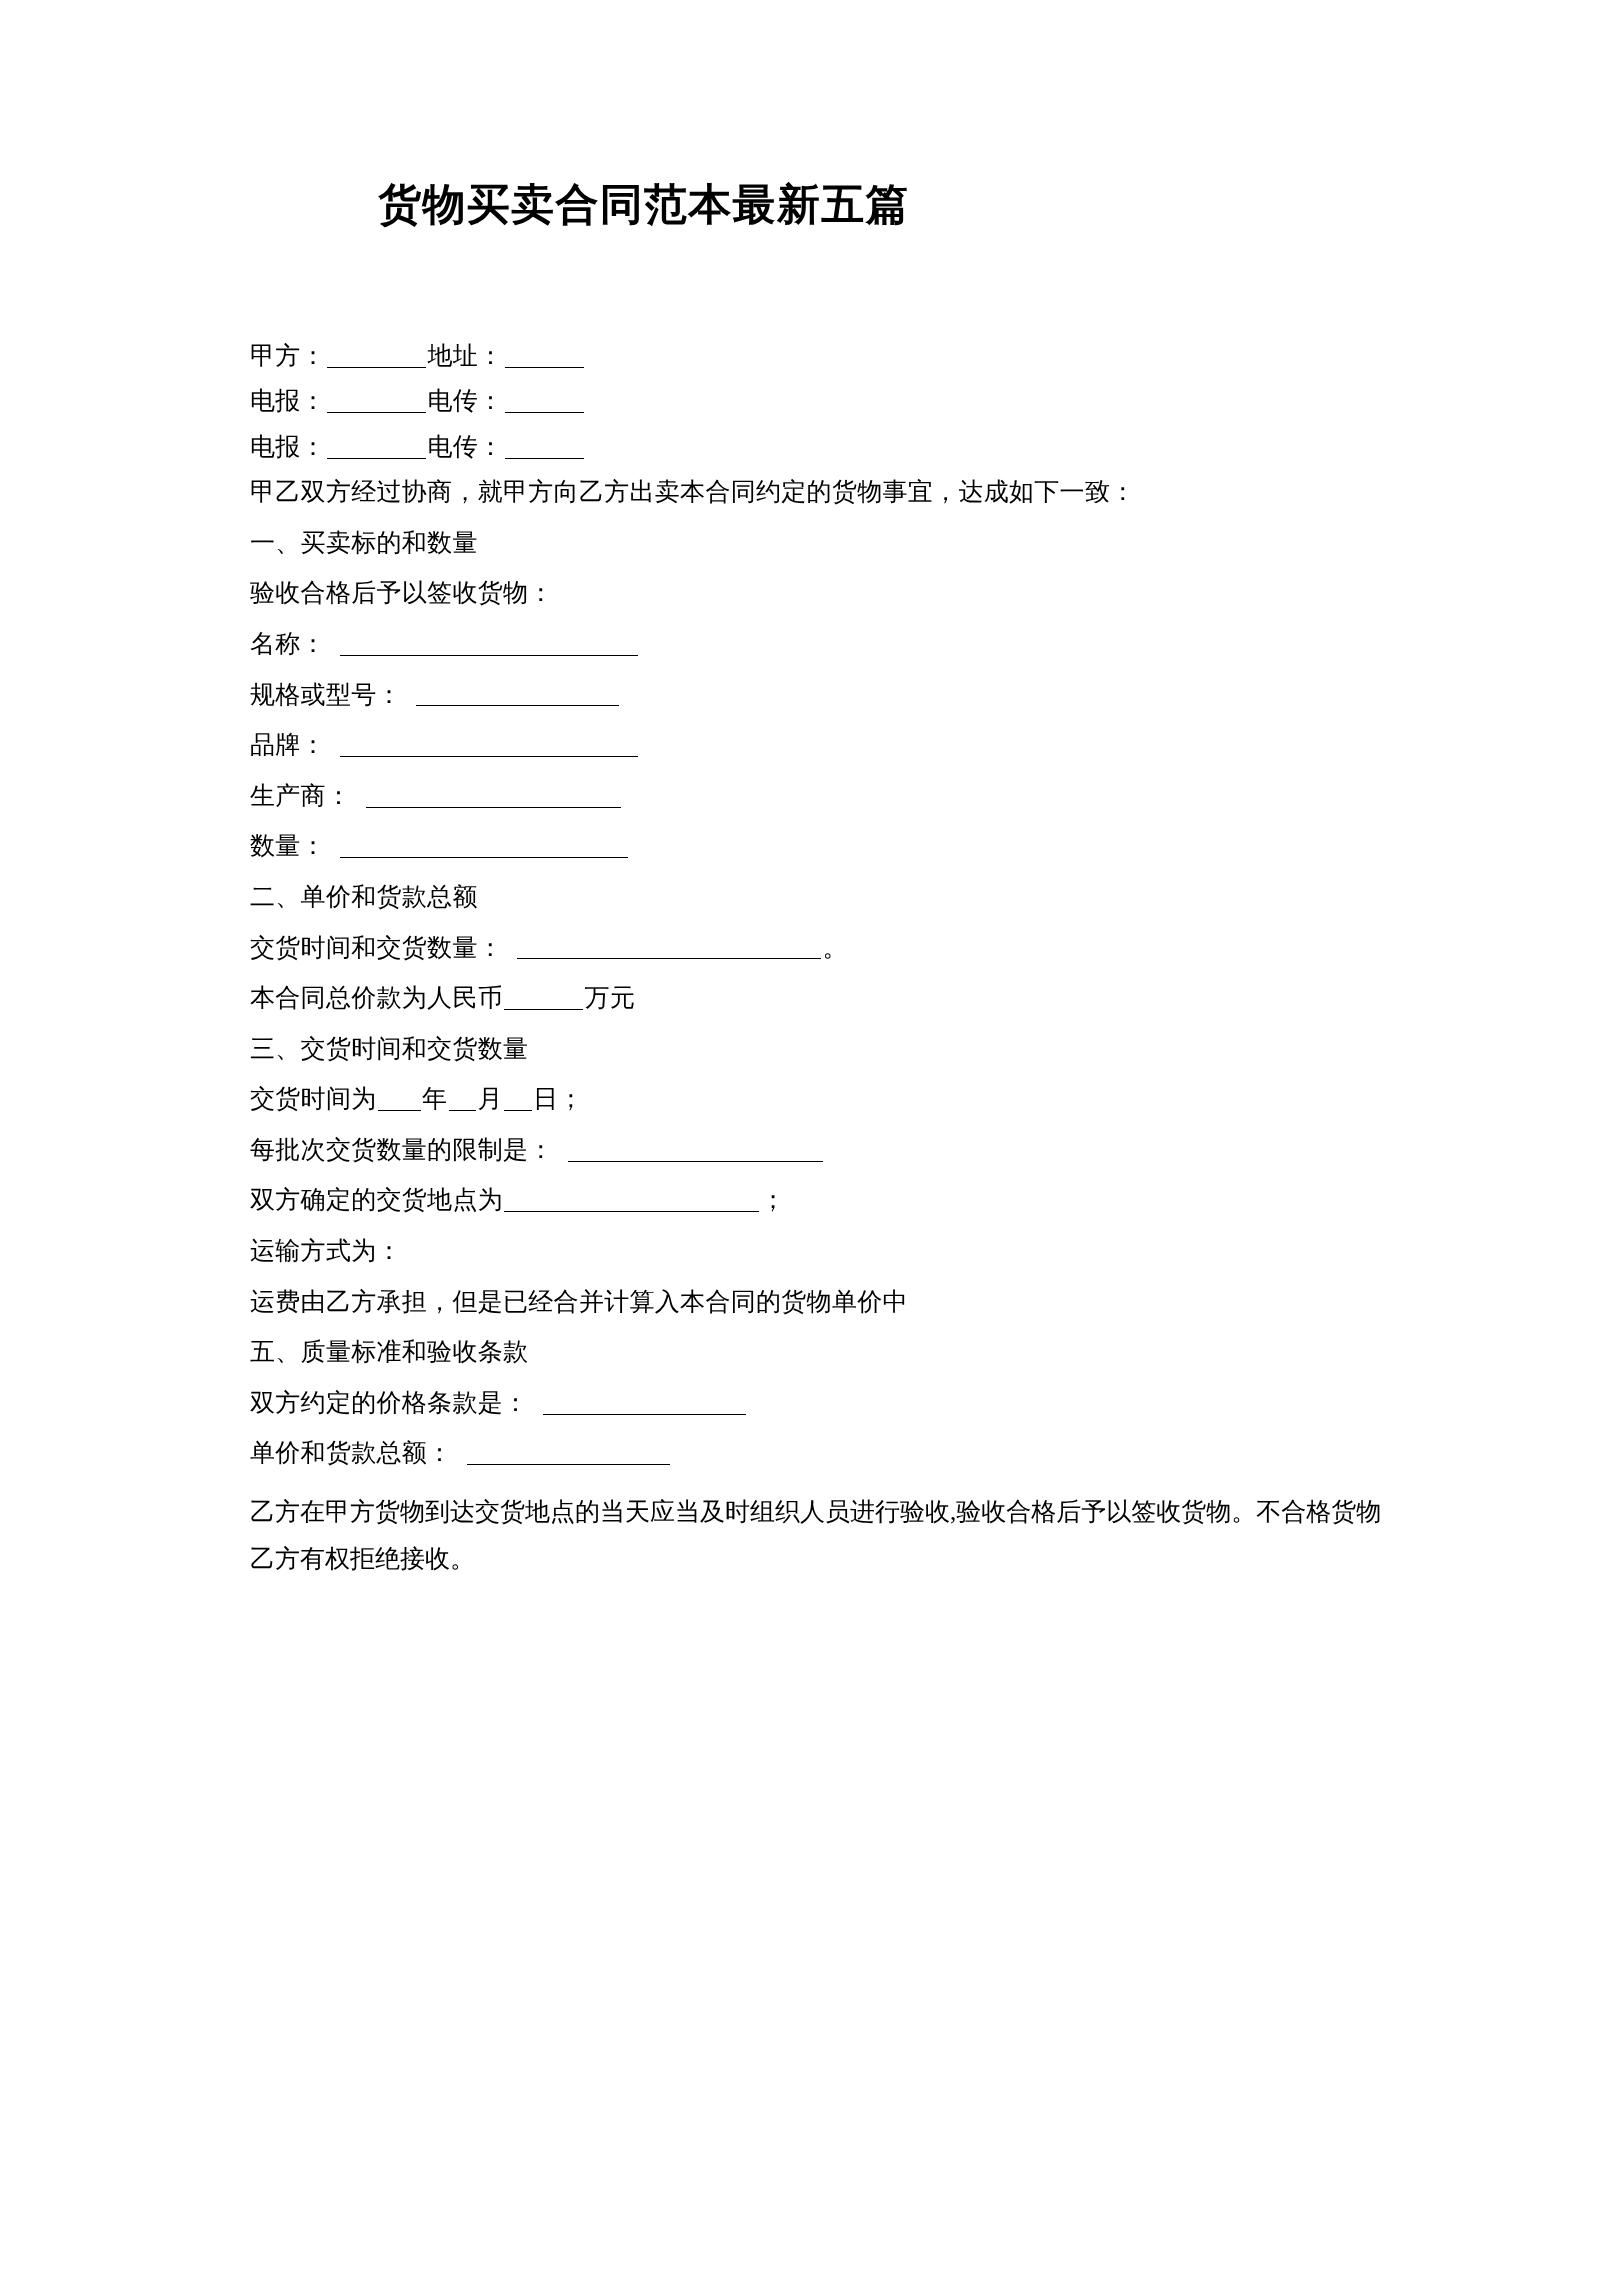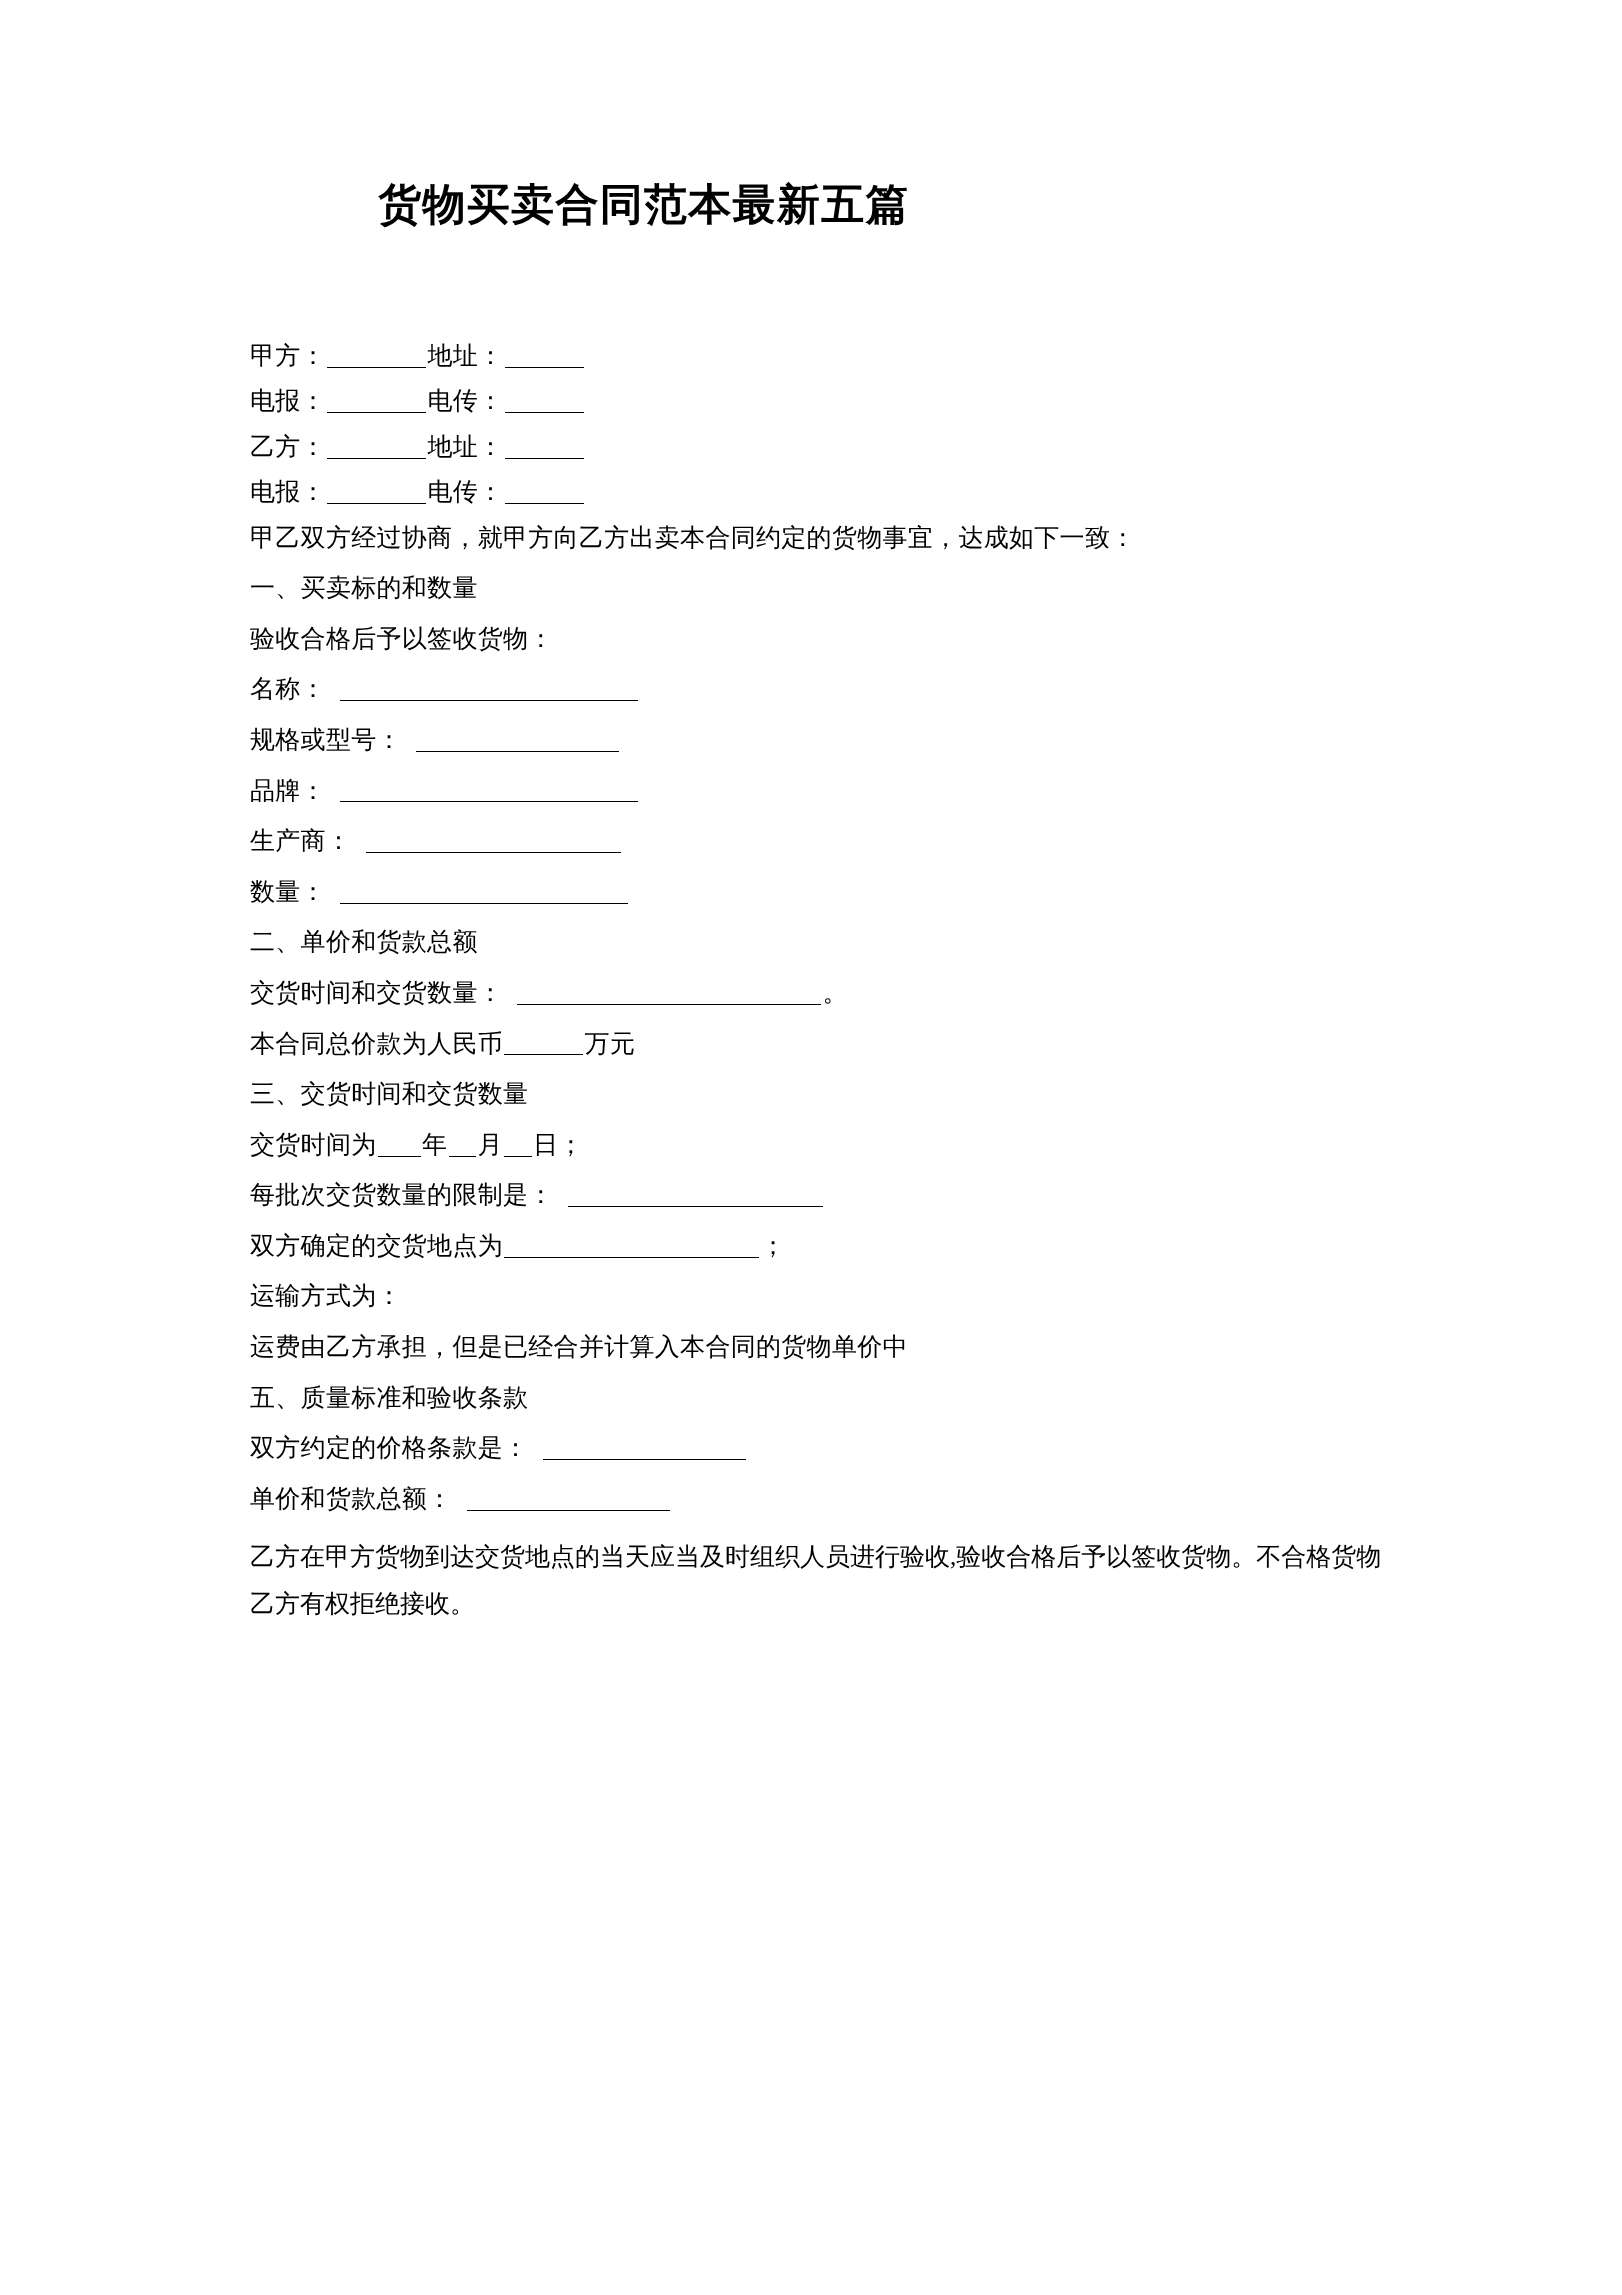--- a/index.html
+++ b/index.html
@@ -96,23 +96,20 @@
   <div class="body-block">
 
     <p class="line gap-sm">
       <span>甲方：</span><span class="blank w-md"></span><span>地址：</span><span class="blank w-sm"></span>
     </p>
 
     <p class="line gap-sm">
       <span>电报：</span><span class="blank w-md"></span><span>电传：</span><span class="blank w-sm"></span>
     </p>
 
-    <p class="line gap-sm">
-      <span>乙方：</span><span class="blank w-md"></span><span>地址：</span><span class="blank w-sm"></span>
-    </p>
 
     <p class="line gap-sm">
       <span>电报：</span><span class="blank w-md"></span><span>电传：</span><span class="blank w-sm"></span>
     </p>
 
     <p class="line gap-md">甲乙双方经过协商，就甲方向乙方出卖本合同约定的货物事宜，达成如下一致：</p>
 
     <p class="line gap-md">一、买卖标的和数量</p>
 
     <p class="line gap-md">验收合格后予以签收货物：</p>

